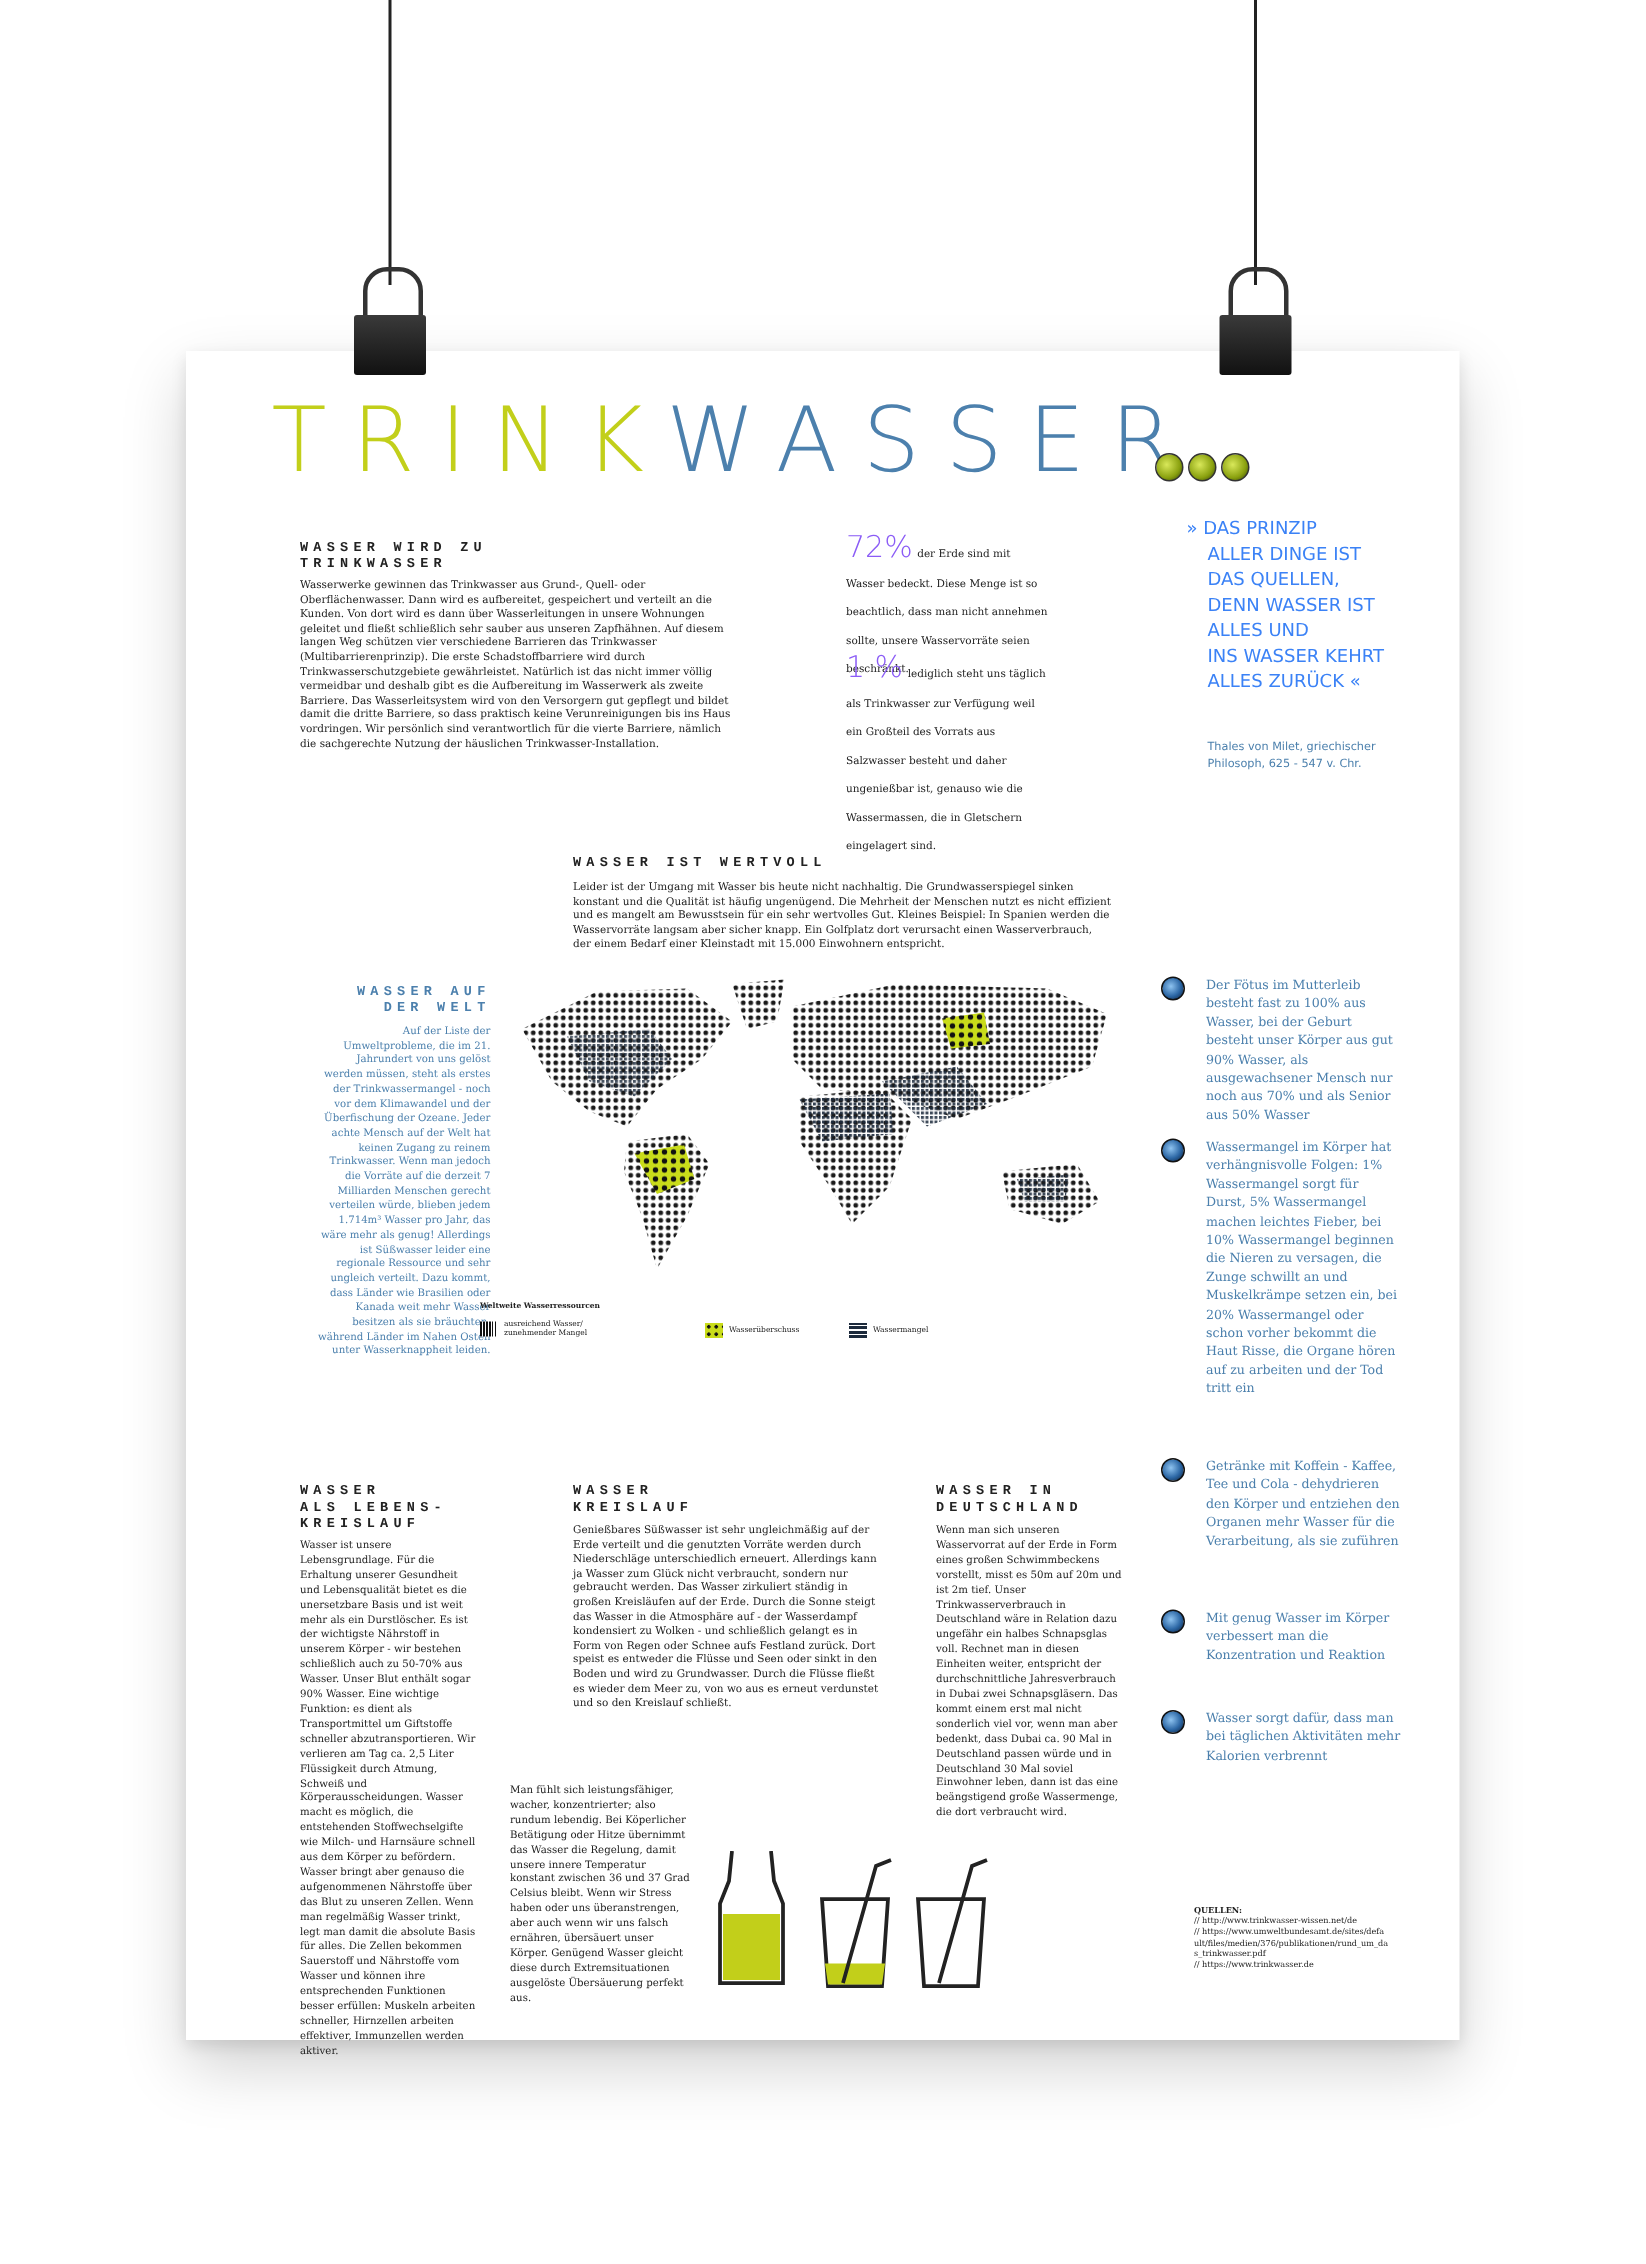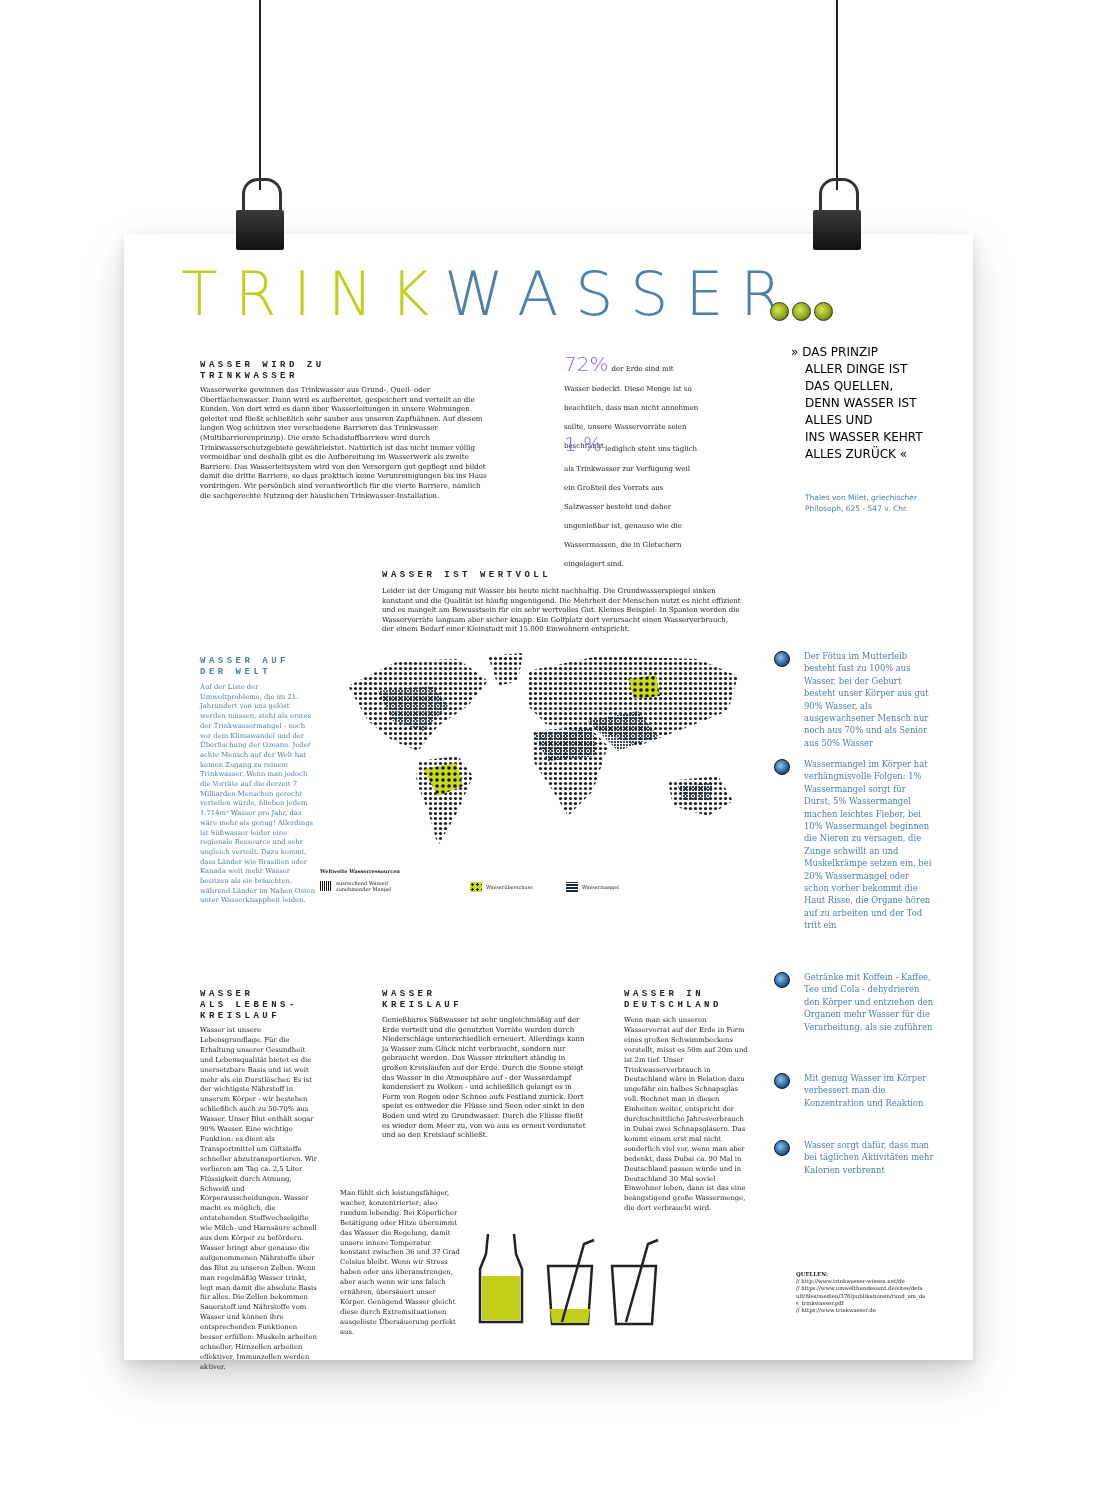--- a/index.html
+++ b/index.html
@@ -13,21 +13,21 @@
   .title { left:57px; top:30px; font-family:"DejaVu Sans", sans-serif; font-size:60px; letter-spacing:17px; font-weight:300; line-height:1; }
   .title .a { color:#c2cf1a;text-align:center; }
   .title .b { color:#4c80ad; }
   .drops { left:646px; top:68px; display:flex; gap:3px; }
   .drop { width:17px; height:17px; border-radius:50%; background:radial-gradient(circle at 40% 40%, #d9e85a, #8aa10f 60%, #2d3a08); border:1px solid #333; }
   .h { font-family:Liberation Mono, monospace; font-size:9px; letter-spacing:3.5px; font-weight:bold; color:#222; line-height:11px; }
   .h.blue { color:#4c80ad; }
   .body { font-family:"DejaVu Serif", serif; font-size:7px; line-height:9.6px; color:#222; }
   .body.blue { color:#4c80ad; }
   .big { font-family:"DejaVu Sans", sans-serif; font-size:20px; color:#8b5cf6; font-weight:300; margin-right:3px; }
-  .quote { left:667px; top:110px; width:160px; font-family:"DejaVu Sans", sans-serif; font-size:12px; line-height:17px; color:#000000; }
+  .quote { left:667px; top:110px; width:160px; font-family:"DejaVu Sans", sans-serif; font-size:12px; line-height:17px; color:#3b82f6; }
   .quote-src { left:681px; top:258px; width:150px; font-family:"DejaVu Sans", sans-serif; font-size:7.5px; line-height:11px; color:#4c80ad; }
   .fact { position:absolute; left:650px; width:160px; display:flex; gap:14px; }
   .fact-ico { flex:0 0 14px; height:14px; border-radius:50%; background:radial-gradient(circle at 40% 40%, #8ec3f0, #2c67a5 55%, #0b1b33); border:1px solid #111; margin-top:1px; }
   .fact-text { font-family:"DejaVu Serif", serif; font-size:8.4px; line-height:12.4px; color:#4c80ad; }
   .map { left:214px; top:417px; width:404px; height:200px; }
   .legend { left:196px; top:634px; width:430px; height:38px; font-size:5px; color:#222; }
   .leg-item { position:absolute; display:flex; align-items:center; gap:4px; font-size:5px; line-height:6px; }
   .sw { width:12px; height:10px; }
   .sources { left:672px; top:1037px; width:130px; font-size:5.4px; line-height:7.2px; color:#222; }
 </style>
@@ -77,21 +77,21 @@
   <div class="abs quote-src">
     <div>Thales von Milet, griechischer</div>
     <div>Philosoph, 625 - 547 v. Chr.</div>
   </div>
 
   <div class="abs" style="left:258px;top:336px;width:360px;">
     <div class="h">WASSER IST WERTVOLL</div>
     <div class="body" style="margin-top:6px;">Leider ist der Umgang mit Wasser bis heute nicht nachhaltig. Die Grundwasserspiegel sinken konstant und die Qualität ist häufig ungenügend. Die Mehrheit der Menschen nutzt es nicht effizient und es mangelt am Bewusstsein für ein sehr wertvolles Gut. Kleines Beispiel: In Spanien werden die Wasservorräte langsam aber sicher knapp. Ein Golfplatz dort verursacht einen Wasserverbrauch, der einem Bedarf einer Kleinstadt mit 15.000 Einwohnern entspricht.</div>
   </div>
 
-  <div class="abs" style="left:76px;top:422px;width:116px;text-align:left;">
+  <div class="abs" style="left:87px;top:422px;width:116px;text-align:right;">
     <div class="h blue">
       <div>WASSER AUF</div>
       <div>DER WELT</div>
     </div>
     <div class="body blue" style="margin-top:5px;font-size:6.8px;line-height:9.7px;">Auf der Liste der Umweltprobleme, die im 21. Jahrundert von uns gelöst werden müssen, steht als erstes der Trinkwassermangel - noch vor dem Klimawandel und der Überfischung der Ozeane. Jeder achte Mensch auf der Welt hat keinen Zugang zu reinem Trinkwasser. Wenn man jedoch die Vorräte auf die derzeit 7 Milliarden Menschen gerecht verteilen würde, blieben jedem 1.714m³ Wasser pro Jahr, das wäre mehr als genug! Allerdings ist Süßwasser leider eine regionale Ressource und sehr ungleich verteilt. Dazu kommt, dass Länder wie Brasilien oder Kanada weit mehr Wasser besitzen als sie bräuchten, während Länder im Nahen Osten unter Wasserknappheit leiden.</div>
   </div>
 
   <div class="abs map">
     <svg width="404" height="200" viewBox="0 0 404 200">
       <defs>

